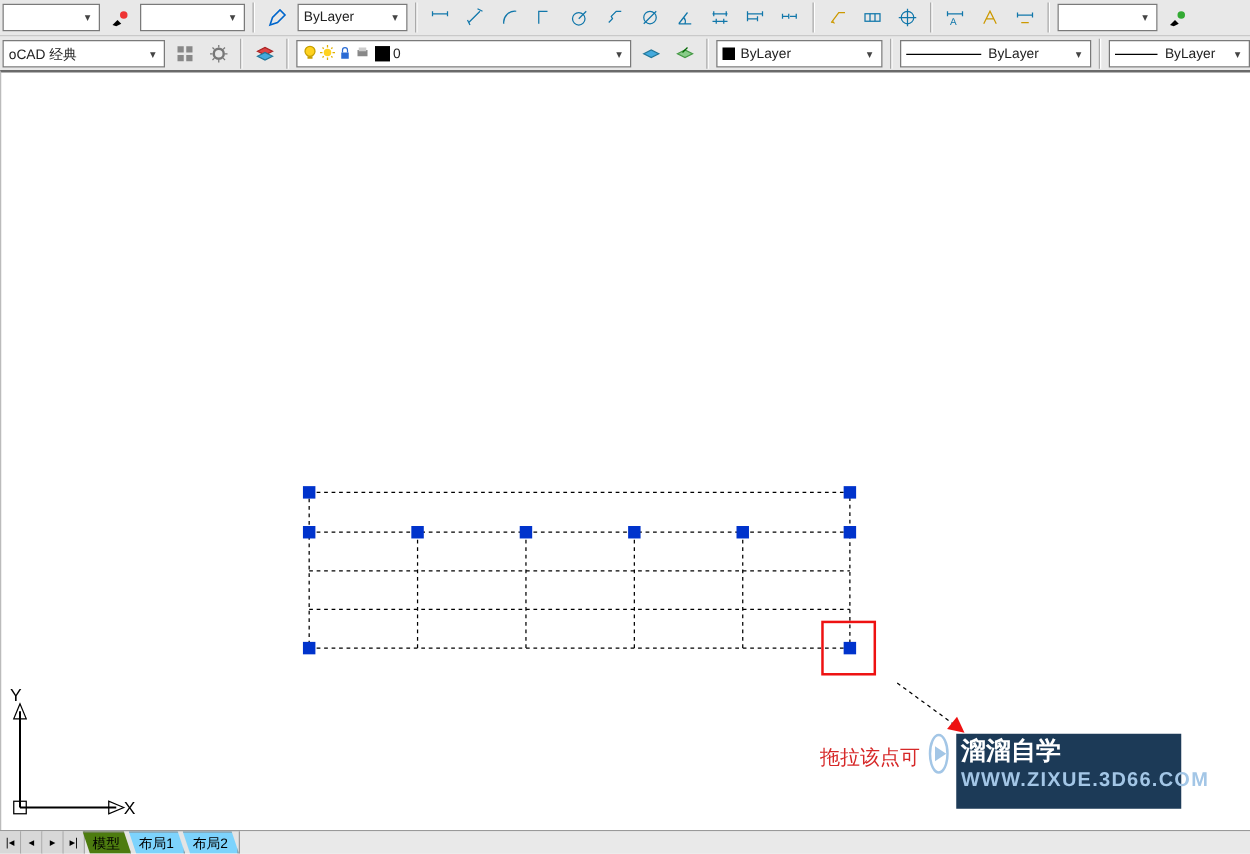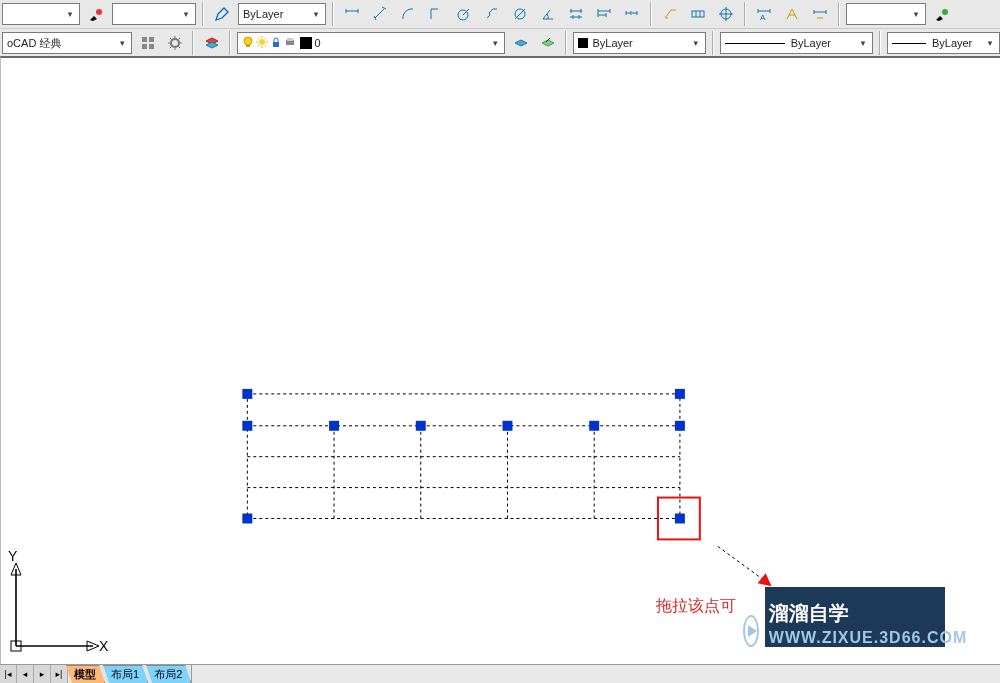--- a/index.html
+++ b/index.html
@@ -145,21 +145,21 @@
   
   .watermark {
     position: absolute;
     right: 55px;
     bottom: 18px;
     width: 180px;
     height: 60px;
     background: #1c3a57;
     color: #fff;
     display: flex;
-    align-items: flex-end;
+    align-items: flex-start;
     justify-content: center;
     gap: 10px;
     font-size: 20px;
     font-weight: 600;
   }
   .watermark .play {
     width: 28px; height: 28px;
     border: 2px solid #a3c6e6;
     border-radius: 50%;
     display: flex; align-items:center; justify-content:center;
@@ -198,22 +198,22 @@
   .tab {
     padding: 0 8px;
     display:flex; align-items:center;
     background: #7dd3fc;
     border-right: 1px solid #888;
     border-top: 1px solid #888;
     clip-path: polygon(0 0, calc(100% - 6px) 0, 100% 100%, 6px 100%);
     margin-left: -2px;
   }
   .tab.active {
-    background: #fdba74;
-    font-weight: 700;
+    background: #4d7c0f;
+    font-weight: 400;
   }
   .tab-track {
     flex: 1;
     background: #e9e9e9;
     border-left: 1px solid #999;
   }
 
   
   .layer-bulb { color:#f5c500; }
 

